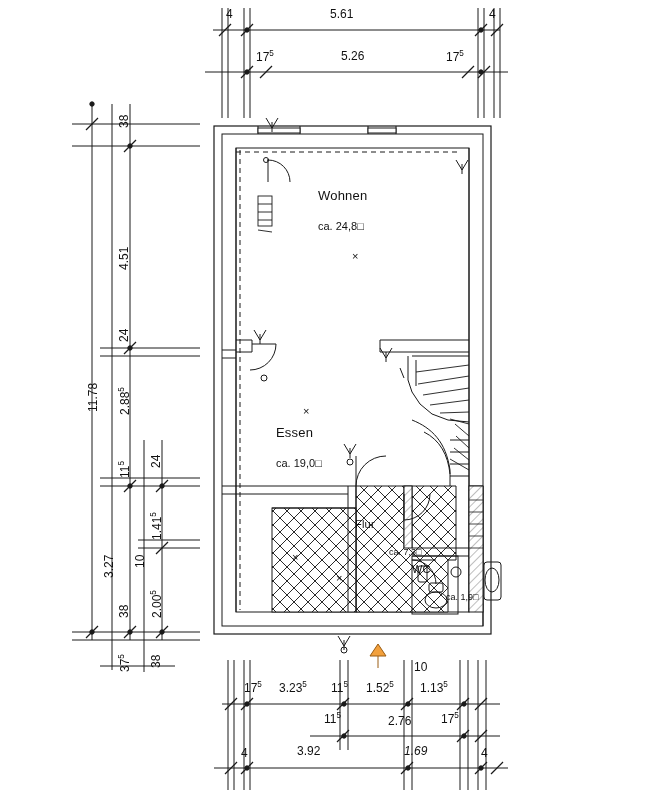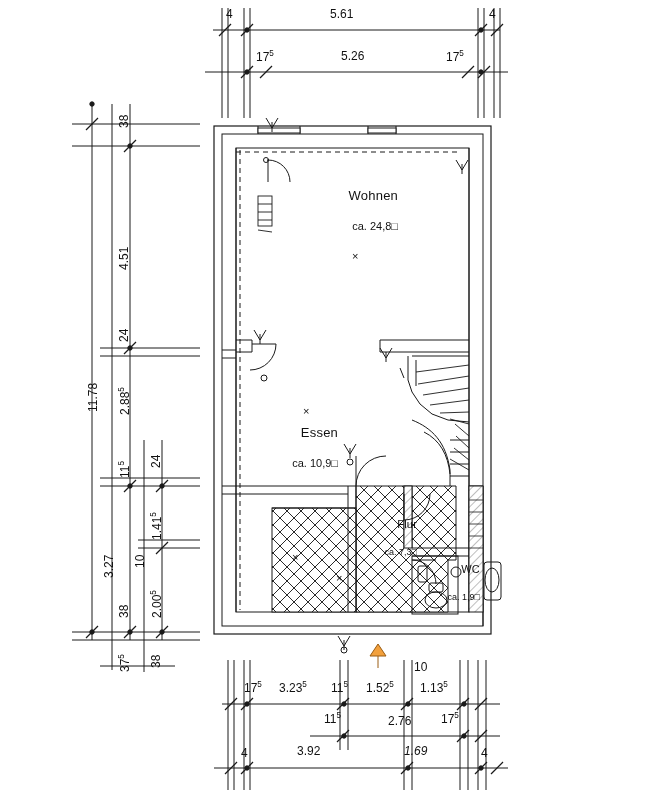--- a/index.html
+++ b/index.html
@@ -1,24 +1,24 @@
 <!DOCTYPE html>
 <html><head>
 <meta charset="utf-8">
 <style>
   html,body{margin:0;padding:0;background:#ffffff;}
   body{width:654px;height:797px;font-family:"Liberation Sans", sans-serif;color:#111;overflow:hidden;}
   #sheet{position:relative;width:654px;height:797px;}
   .lbl{position:absolute;white-space:nowrap;font-size:12px;line-height:1.05;color:#111;}
   .lbl.rot{transform-origin:0 0;transform:rotate(-90deg);}
-  .room{position:absolute;text-align:right;white-space:nowrap;}
+  .room{position:absolute;text-align:left;white-space:nowrap;}
   .room .rname{font-size:13px;letter-spacing:.2px;}
   .room .rarea{font-size:11px;margin-top:17px;}
   .room.small .rname{font-size:11px;}
-  .room.small .rarea{font-size:9px;}
+  .room.small .rarea{font-size:9px;padding-left:34px;}
   .sup{font-size:0.68em;vertical-align:super;}
   svg{position:absolute;left:0;top:0;}
   .x-mark{position:absolute;font-size:11px;color:#111;}
 </style>
 </head>
 <body>
 
 <div id="sheet">
 
 <svg width="654" height="797" viewBox="0 0 654 797">
@@ -276,23 +276,23 @@
     <circle cx="247" cy="768" r="2.2" fill="#1a1a1a"></circle>
     <circle cx="408" cy="768" r="2.2" fill="#1a1a1a"></circle>
     <circle cx="481" cy="768" r="2.2" fill="#1a1a1a"></circle>
   </g>
 </svg>
 
 <div class="room" style="left:318px;top:188px;width:80px;">
   <div class="rname">Wohnen</div>
   <div class="rarea">ca. 24,8□</div>
 </div>
-<div class="room" style="left:258px;top:425px;width:80px;">
+<div class="room" style="left:276px;top:425px;width:80px;">
   <div class="rname">Essen</div>
-  <div class="rarea">ca. 10,9□</div>
+  <div class="rarea">ca. 19,0□</div>
 </div>
 <div class="room small" style="left:355px;top:518px;width:62px;">
   <div class="rname">Flur</div>
   <div class="rarea">ca. 7,3□</div>
 </div>
 <div class="room small" style="left:412px;top:563px;width:68px;">
   <div class="rname">WC</div>
   <div class="rarea">ca. 1,9□</div>
 </div>
 

